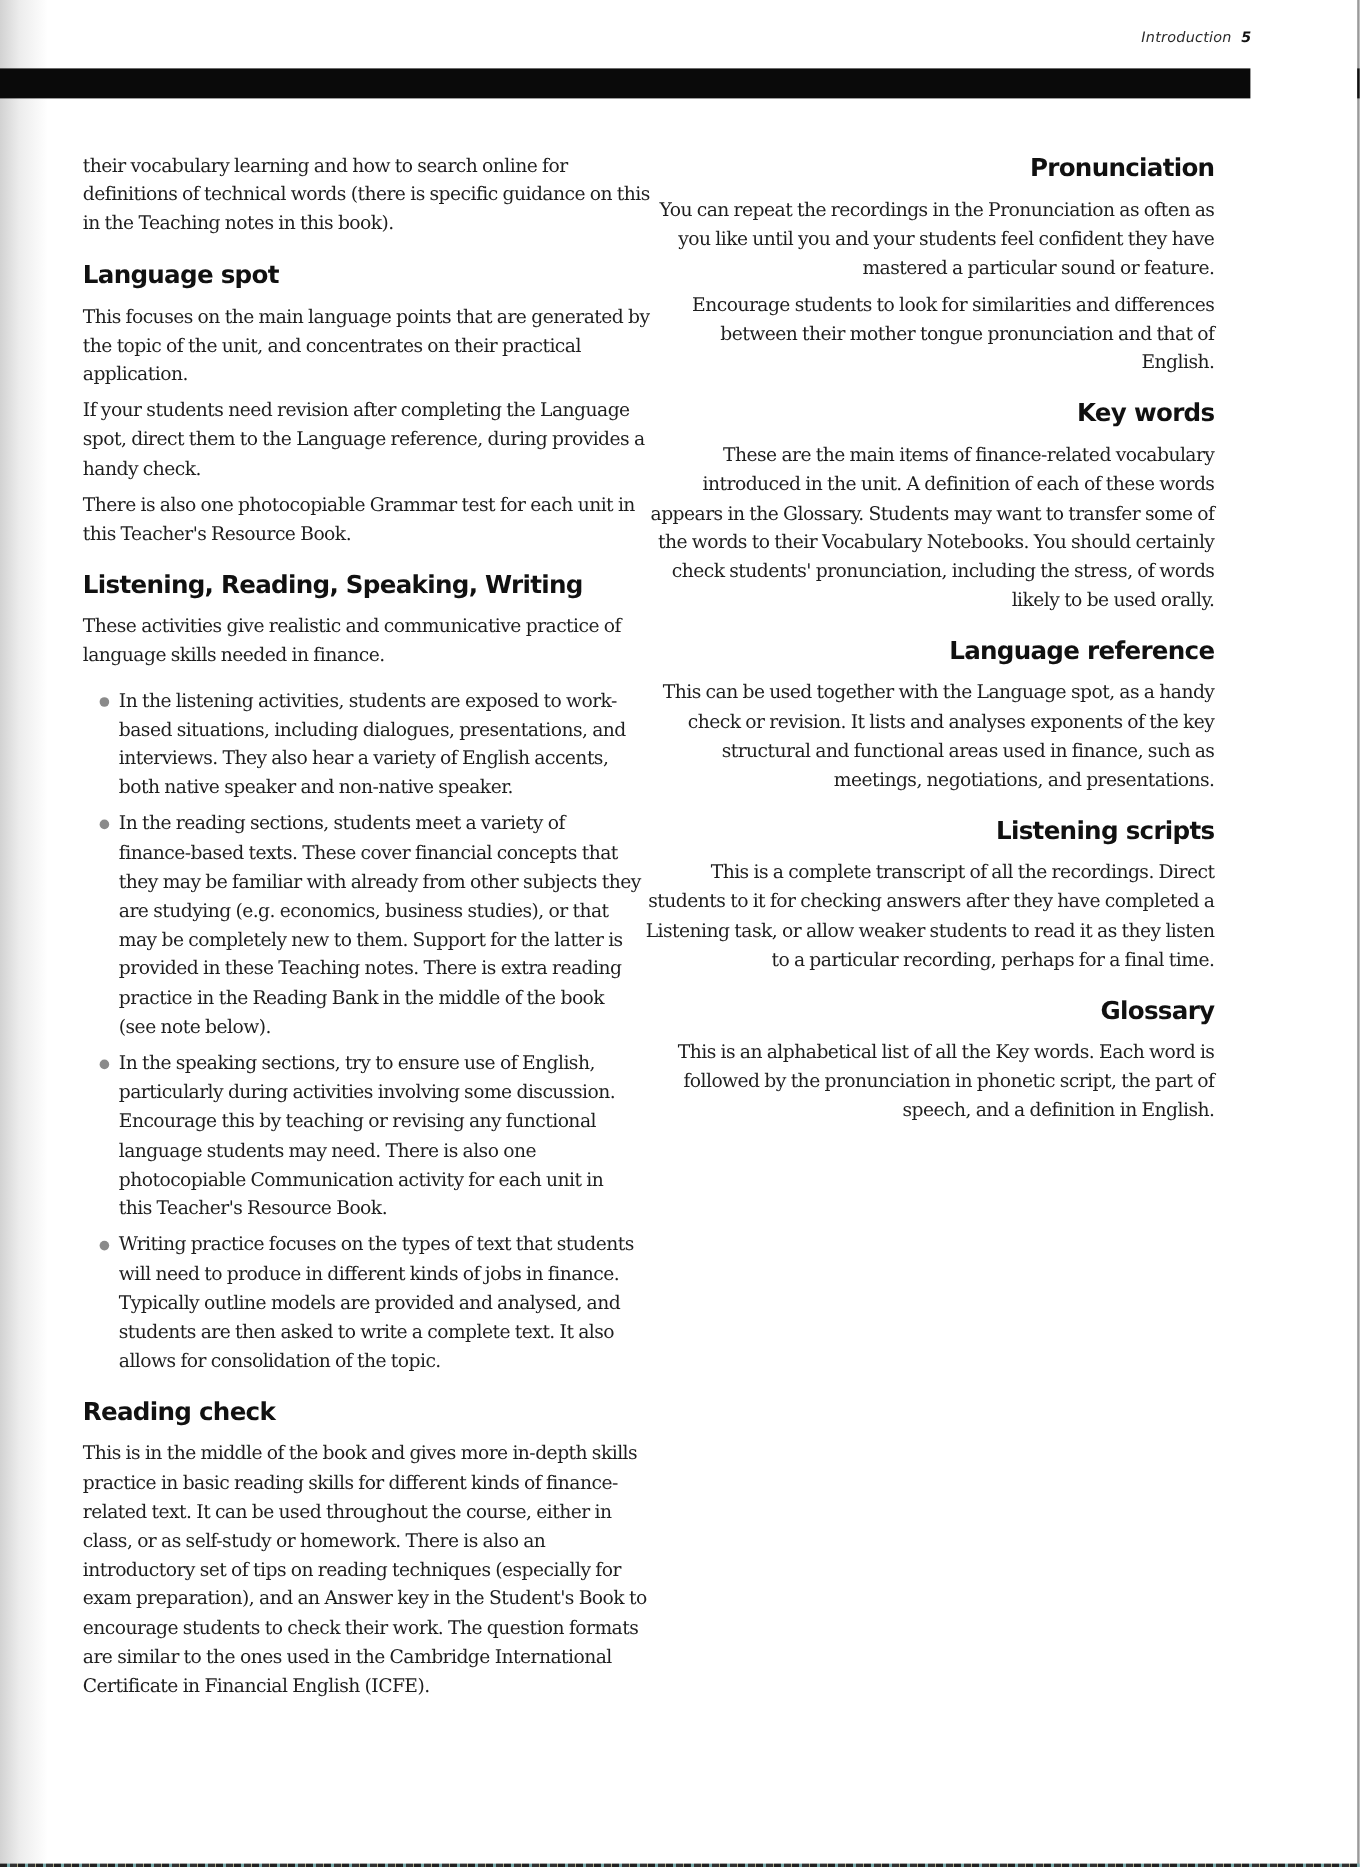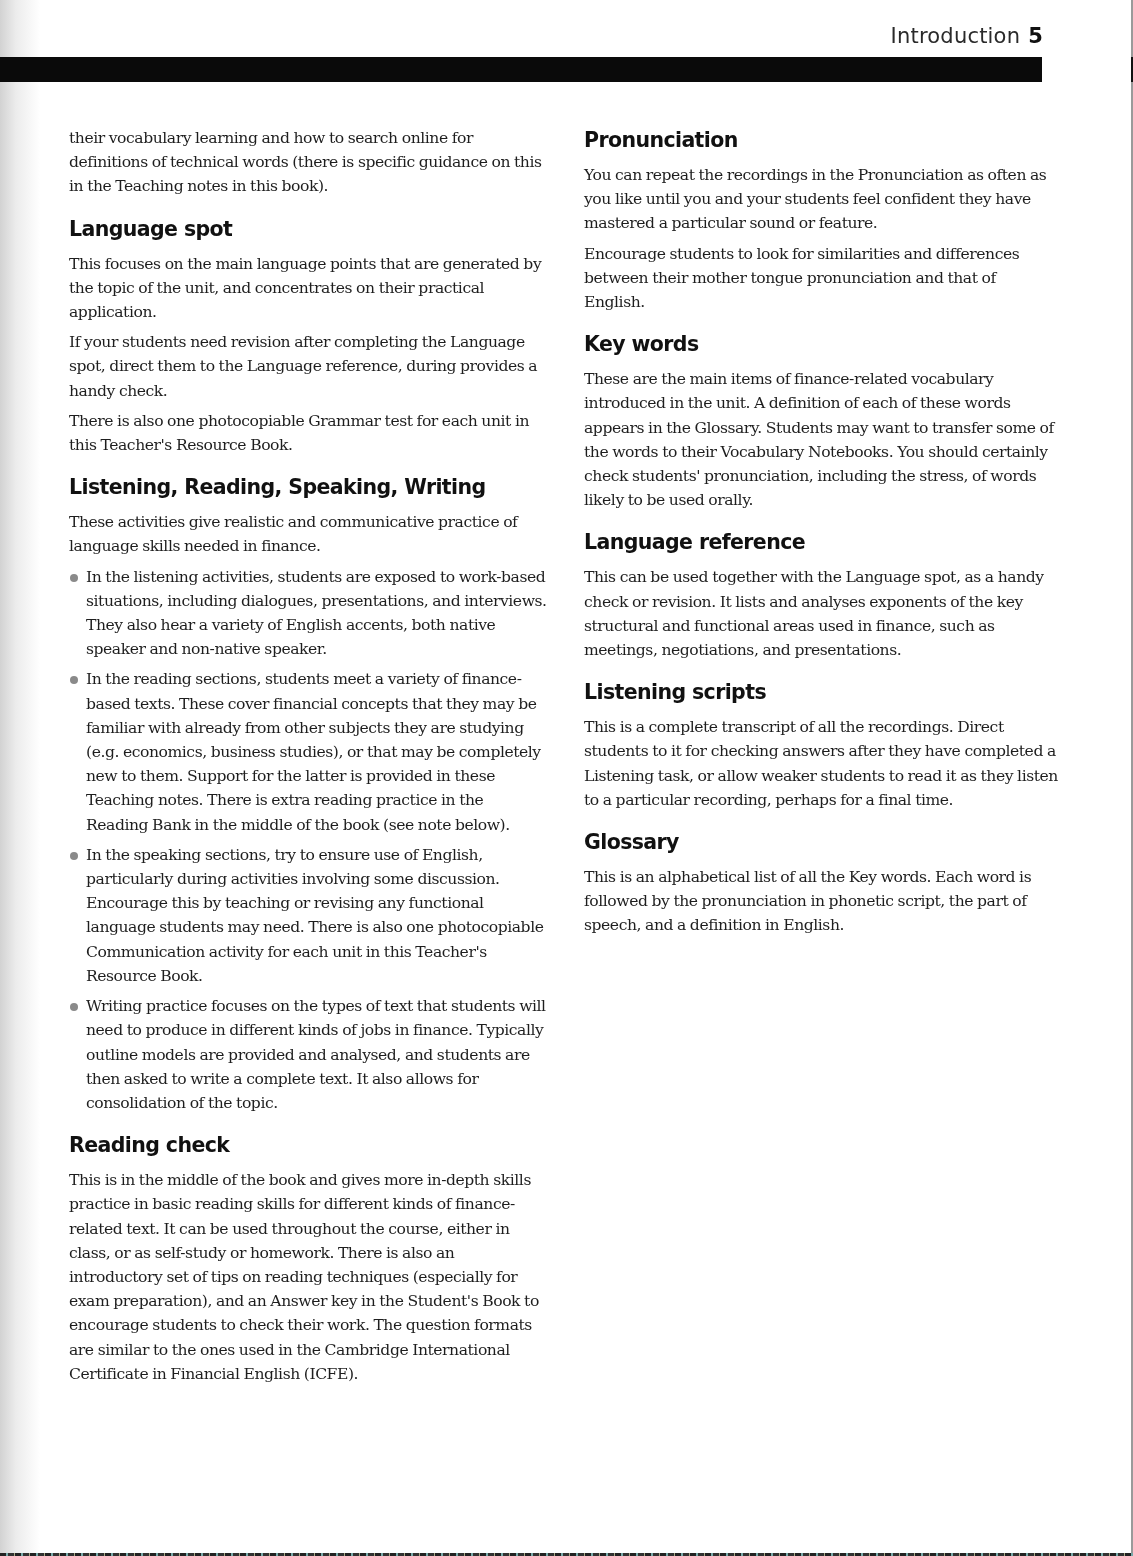--- a/index.html
+++ b/index.html
@@ -31,23 +31,24 @@
       position: absolute;
       right: 0; top: 57px;
       width: 2px; height: 25px;
       background: #111;
     }
     .running-head {
       position: absolute;
       top: 24px;
       right: 90px;
       font-family: "DejaVu Sans", "Liberation Sans", sans-serif;
-      font-size: 21px;
+      font-size: 12px;
       color: #2a2a2a;
       letter-spacing: 0.2px;
+      font-style: italic;
     }
     .running-head .page-num {
       font-weight: bold;
       margin-left: 8px;
       color: #111;
     }
     .top-bar {
       position: absolute;
       left: 0;
       top: 57px;
@@ -62,21 +63,21 @@
       width: 1133px;
       height: 3px;
       background: repeating-linear-gradient(to right, #222 0px, #222 6px, #7aa 6px, #7aa 8px, #333 8px, #333 14px, #aa8 14px, #aa8 15px);
     }
     .column {
       position: absolute;
       top: 126px;
       width: 478px;
     }
     .col-left { left: 69px; }
-    .col-right { left: 584px; width: 476px; }
+    .col-right { left: 536px; width: 476px; text-align: right; }
     .section { margin: 0; }
     h2 {
       font-family: "DejaVu Sans", "Liberation Sans", sans-serif;
       font-weight: bold;
       font-size: 20.5px;
       letter-spacing: -0.6px;
       margin: 0 0 9px 0;
       line-height: 28px;
       color: #111;
     }
@@ -84,21 +85,21 @@
       margin: 0 0 6px 0;
       font-size: 15.6px;
       line-height: 24.2px;
       letter-spacing: -0.45px;
       word-spacing: -0.5px;
     }
     .section + .section { margin-top: 16px; }
     .col-left .section.first p:last-child { margin-bottom: 13px; }
     ul.bullets {
       list-style: none;
-      margin: 0;
+      margin: 13px;
       padding: 0;
     }
     ul.bullets li {
       position: relative;
       padding-left: 17px;
       margin: 0 0 6px 0;
       font-size: 15.6px;
       line-height: 24.2px;
       letter-spacing: -0.45px;
       word-spacing: -0.5px;

